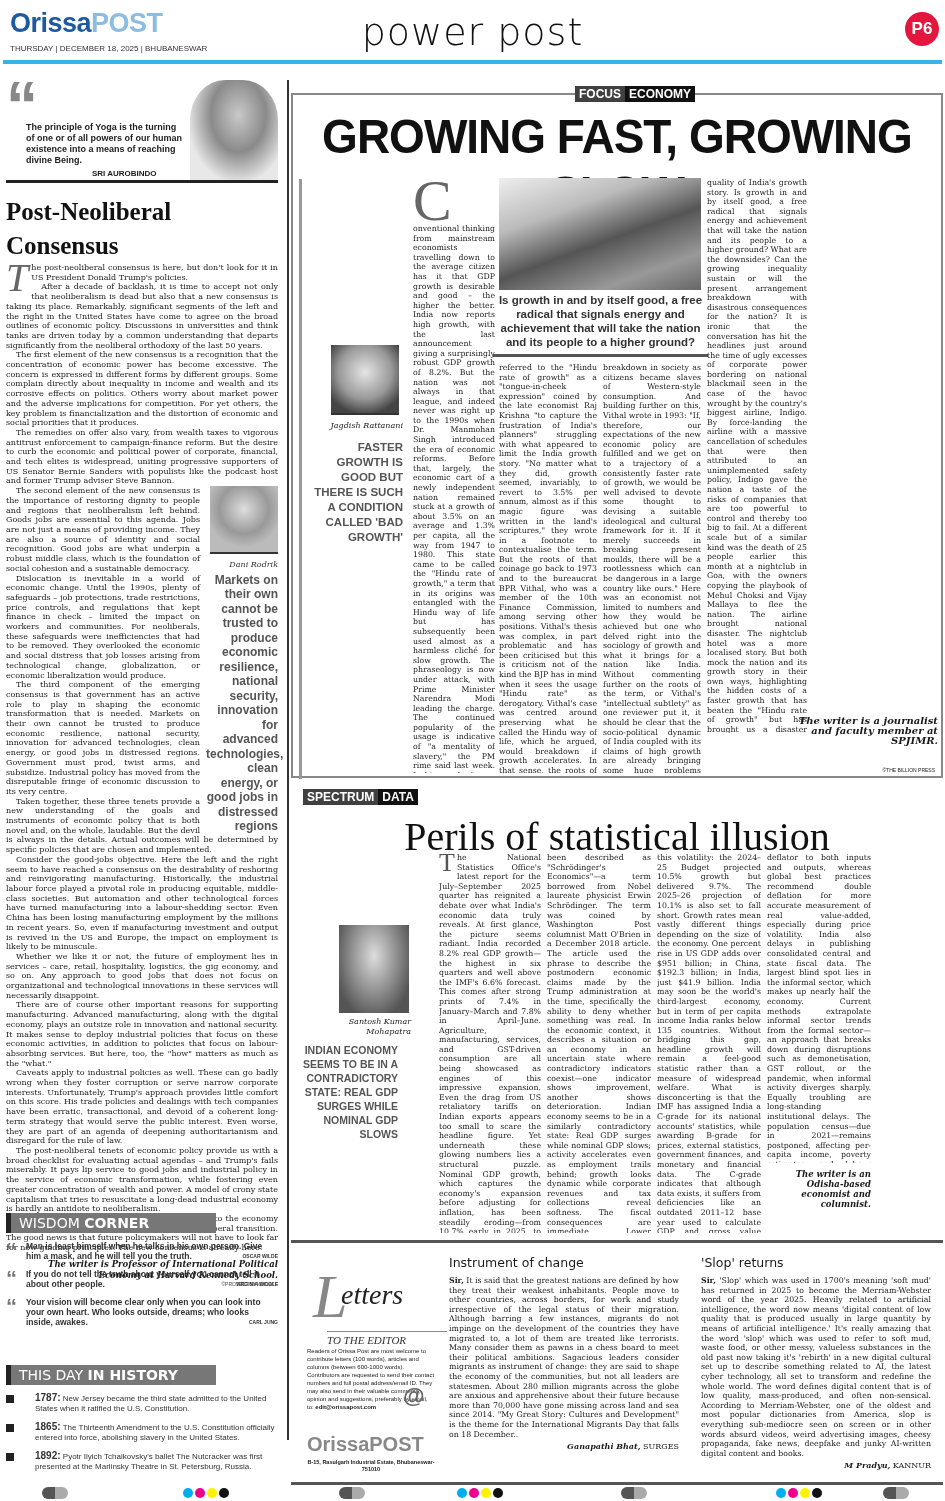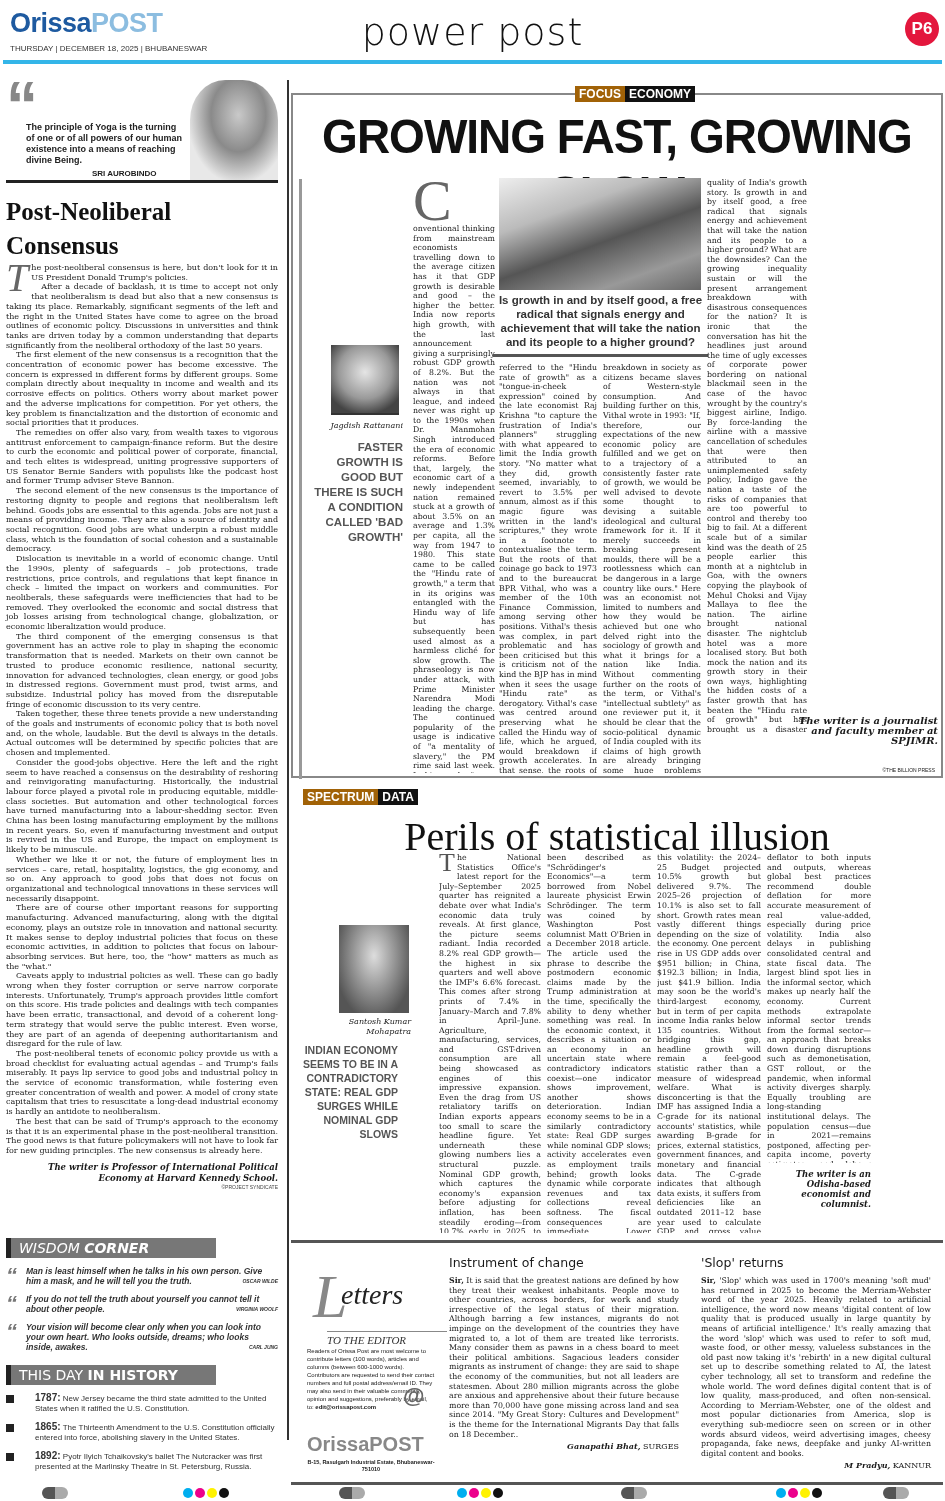--- a/index.html
+++ b/index.html
@@ -26,32 +26,32 @@
   .dropcap { float: left; font-family: "Liberation Serif", serif; font-style: italic; font-size: 40px; line-height: 30px; color: #666; margin-right: 3px; }
   .rodrik-wrap { float: right; width: 72px; margin-left: 6px; }
   .rodrik-photo { width: 68px; height: 68px; background: radial-gradient(circle at 50% 35%, #ddd 0%, #999 45%, #bbb 70%); border-bottom: 2px solid #333; margin-left: 4px; }
   .caption-name { font-style: italic; font-size: 8px; text-align: right; margin: 6px 0 3px; color: #333; }
   .pull-quote { font-family: "Liberation Sans", sans-serif; font-weight: 700; font-size: 12px; line-height: 14.5px; text-align: right; color: #555; }
   .writer-note { font-style: italic; font-weight: 700; font-size: 8.5px; text-align: right; line-height: 11px; margin-top: 6px; }
   .credit { font-family: "Liberation Sans", sans-serif; font-size: 5px; text-align: right; color: #444; }
 
   .section-bar { background: #777; color: #fff; font-family: "DejaVu Sans", sans-serif; font-size: 14px; padding: 2px 8px; border-left: 5px solid #222; width: 210px; }
   .section-bar b { font-weight: 700; }
-  .wisdom { position: absolute; left: 6px; top: 1238px; width: 272px; font-style: italic; }
+  .wisdom { position: absolute; left: 6px; top: 1213px; width: 272px; }
   .wq { display: flex; margin-top: 8px; font-family: "Liberation Sans", sans-serif; font-weight: 700; font-size: 8.5px; line-height: 10px; color: #333; position: relative; }
   .wq .qm { font-size: 22px; color: #777; width: 20px; line-height: 0.9; flex-shrink: 0; }
   .wq .who { position: absolute; right: 0; bottom: 0; font-size: 5px; }
   .history { position: absolute; left: 6px; top: 1365px; width: 272px; }
   .hitem { display: flex; gap: 21px; margin-top: 8px; font-family: "Liberation Sans", sans-serif; font-size: 8px; line-height: 10px; color: #333; }
   .hitem .sq { width: 8px; height: 8px; background: #222; flex-shrink: 0; margin-top: 2px; }
   .hitem .yr { font-weight: 900; font-size: 10px; }
 
   .focus-box { position: absolute; left: 291px; top: 93px; width: 652px; height: 685px; border: 2px solid #888; }
   .tag { position: absolute; font-family: "Liberation Sans", sans-serif; font-weight: 700; font-size: 12px; display: flex; }
-  .tag .a { background: #a16207; color: #fff; padding: 1px 4px; }
+  .tag .a { background: #404040; color: #fff; padding: 1px 4px; }
   .tag .b { background: #111; color: #fff; padding: 1px 4px; }
   .big-head { position: absolute; left: 0; right: 0; top: 16px; text-align: center; font-family: "Liberation Sans", sans-serif; font-weight: 900; font-size: 46px; letter-spacing: -1px; transform: scaleY(1.05); color: #111; }
   .col { position: absolute; font-family: "DejaVu Serif", serif; font-size: 7.8px; line-height: 9.6px; text-align: justify; color: #222; overflow: hidden; }
   .photo-bse { position: absolute; left: 206px; top: 83px; width: 202px; height: 112px; background: linear-gradient(160deg, #eee 0%, #bbb 30%, #555 55%, #999 80%, #666 100%); }
   .photo-caption { position: absolute; left: 200px; top: 198px; width: 215px; text-align: center; font-family: "Liberation Sans", sans-serif; font-weight: 700; font-size: 11.5px; line-height: 14px; color: #333; border-bottom: 3px solid #555; padding-bottom: 5px; }
   .rattanani-photo { position: absolute; left: 38px; top: 250px; width: 68px; height: 70px; background: radial-gradient(circle at 50% 40%, #e5e5e5 0%, #999 50%, #444 80%); border-bottom: 2px solid #333; }
   .gray-rule { position: absolute; left: 6px; top: 84px; width: 3px; height: 600px; background: #999; }
 
   .spectrum { position: absolute; left: 291px; top: 785px; width: 652px; height: 450px; }
   .perils-head { position: absolute; left: 0; right: 0; top: 28px; text-align: center; font-family: "Liberation Serif", serif; font-size: 40px; color: #111; }
@@ -93,20 +93,25 @@
     <div class="quote-author">SRI AUROBINDO</div>
     <div class="aurobindo-photo"></div>
   </div>
   <h1 class="headline-left">Post-Neoliberal Consensus</h1>
   <div class="body-text">
     <span class="dropcap">T</span>
     <p style="text-indent:0">he post-neoliberal consensus is here, but don't look for it in US President Donald Trump's policies.</p>
     <p>After a decade of backlash, it is time to accept not only that neoliberalism is dead but also that a new consensus is taking its place. Remarkably, significant segments of the left and the right in the United States have come to agree on the broad outlines of economic policy. Discussions in universities and think tanks are driven today by a common understanding that departs significantly from the neoliberal orthodoxy of the last 50 years.</p>
     <p>The first element of the new consensus is a recognition that the concentration of economic power has become excessive. The concern is expressed in different forms by different groups. Some complain directly about inequality in income and wealth and its corrosive effects on politics. Others worry about market power and the adverse implications for competition. For yet others, the key problem is financialization and the distortion of economic and social priorities that it produces.</p>
     <p>The remedies on offer also vary, from wealth taxes to vigorous antitrust enforcement to campaign-finance reform. But the desire to curb the economic and political power of corporate, financial, and tech elites is widespread, uniting progressive supporters of US Senator Bernie Sanders with populists like the podcast host and former Trump adviser Steve Bannon.</p>
+    <div class="rodrik-wrap">
+      <div class="rodrik-photo"></div>
+      <div class="caption-name">Dani Rodrik</div>
+      <div class="pull-quote">Markets on their own cannot be trusted to produce economic resilience, national security, innovation for advanced technologies, clean energy, or good jobs in distressed regions</div>
+    </div>
     <p>The second element of the new consensus is the importance of restoring dignity to people and regions that neoliberalism left behind. Goods jobs are essential to this agenda. Jobs are not just a means of providing income. They are also a source of identity and social recognition. Good jobs are what underpin a robust middle class, which is the foundation of social cohesion and a sustainable democracy.</p>
     <p>Dislocation is inevitable in a world of economic change. Until the 1990s, plenty of safeguards – job protections, trade restrictions, price controls, and regulations that kept finance in check – limited the impact on workers and communities. For neoliberals, these safeguards were inefficiencies that had to be removed. They overlooked the economic and social distress that job losses arising from technological change, globalization, or economic liberalization would produce.</p>
     <p>The third component of the emerging consensus is that government has an active role to play in shaping the economic transformation that is needed. Markets on their own cannot be trusted to produce economic resilience, national security, innovation for advanced technologies, clean energy, or good jobs in distressed regions. Government must prod, twist arms, and subsidize. Industrial policy has moved from the disreputable fringe of economic discussion to its very centre.</p>
     <p>Taken together, these three tenets provide a new understanding of the goals and instruments of economic policy that is both novel and, on the whole, laudable. But the devil is always in the details. Actual outcomes will be determined by specific policies that are chosen and implemented.</p>
     <p>Consider the good-jobs objective. Here the left and the right seem to have reached a consensus on the desirability of reshoring and reinvigorating manufacturing. Historically, the industrial labour force played a pivotal role in producing equitable, middle-class societies. But automation and other technological forces have turned manufacturing into a labour-shedding sector. Even China has been losing manufacturing employment by the millions in recent years. So, even if manufacturing investment and output is revived in the US and Europe, the impact on employment is likely to be minuscule.</p>
     <p>Whether we like it or not, the future of employment lies in services – care, retail, hospitality, logistics, the gig economy, and so on. Any approach to good jobs that does not focus on organizational and technological innovations in these services will necessarily disappoint.</p>
     <p>There are of course other important reasons for supporting manufacturing. Advanced manufacturing, along with the digital economy, plays an outsize role in innovation and national security. It makes sense to deploy industrial policies that focus on these economic activities, in addition to policies that focus on labour-absorbing services. But here, too, the "how" matters as much as the "what."</p>
     <p>Caveats apply to industrial policies as well. These can go badly wrong when they foster corruption or serve narrow corporate interests. Unfortunately, Trump's approach provides little comfort on this score. His trade policies and dealings with tech companies have been erratic, transactional, and devoid of a coherent long-term strategy that would serve the public interest. Even worse, they are part of an agenda of deepening authoritarianism and disregard for the rule of law.</p>
     <p>The post-neoliberal tenets of economic policy provide us with a broad checklist for evaluating actual agendas – and Trump's fails miserably. It pays lip service to good jobs and industrial policy in the service of economic transformation, while fostering even greater concentration of wealth and power. A model of crony state capitalism that tries to resuscitate a long-dead industrial economy is hardly an antidote to neoliberalism.</p>
     <p>The best that can be said of Trump's approach to the economy is that it is an experimental phase in the post-neoliberal transition. The good news is that future policymakers will not have to look far for new guiding principles. The new consensus is already here.</p>

